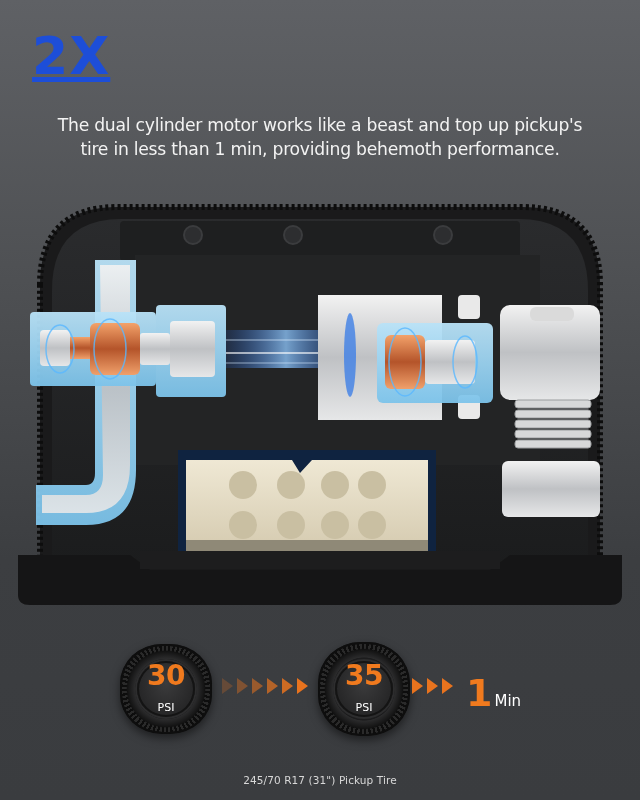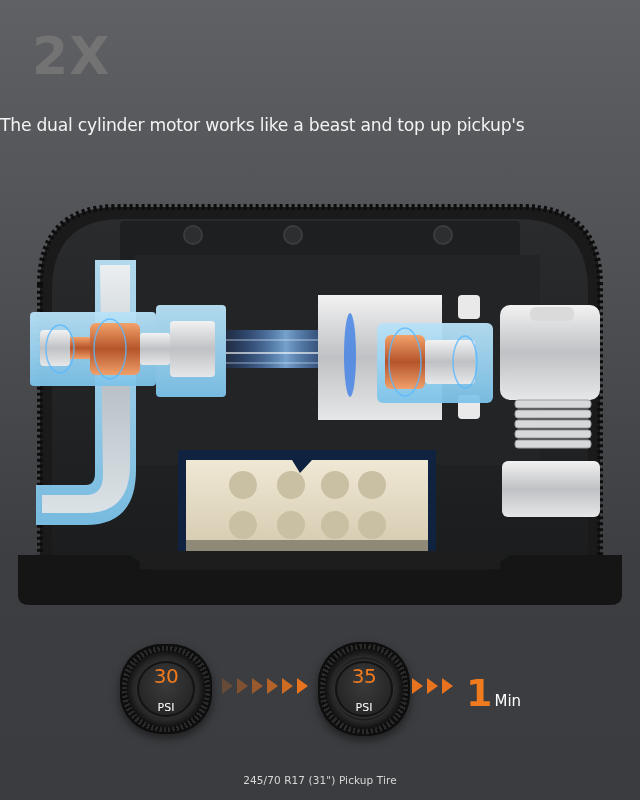--- a/index.html
+++ b/index.html
@@ -17,21 +17,21 @@
     .headline .accent {
       font-family: "DejaVu Sans", sans-serif; font-weight: bold;
       font-size: 52px; letter-spacing: 1px; line-height: 1;
     }
     .headline .title {
       font-family: "DejaVu Sans", sans-serif; font-weight: bold;
       font-size: 30px; margin-left: 6px; letter-spacing: -0.6px; line-height: 1;
     }
     .subtitle {
       position: absolute; left: 0; top: 113px; width: 640px;
-      text-align: left; font-size: 17.2px; line-height: 24px;
+      text-align: center; font-size: 17.2px; line-height: 24px;
       color: #f3f3f3; font-family: "DejaVu Sans", sans-serif;
       letter-spacing: -0.25px;
     }
     .subtitle span { display: block; }
 
     .product { position: absolute; left: 0; top: 195px; width: 640px; height: 420px; }
 
     .flow {
       position: absolute; left: 0; top: 636px; width: 640px; height: 110px;
     }
@@ -47,21 +47,21 @@
       mask: radial-gradient(ellipse at center, transparent 0 62%, #000 64%);
     }
     .tire .hub {
       position: absolute; left: 50%; top: 50%; transform: translate(-50%, -50%);
       width: 58px; height: 56px; border-radius: 50%;
       background: radial-gradient(ellipse at 50% 40%, #3b3b3c 0%, #262627 70%, #1b1b1c 100%);
       box-shadow: inset 0 0 0 2px #141414, 0 0 0 2px #2d2d2e;
       display: flex; flex-direction: column; align-items: center; justify-content: center;
     }
     .tire .psi-value {
-      font-weight: normal; font-size: 20px; line-height: 24px; letter-spacing: -0.5px;
+      font-weight: bold; font-size: 28px; line-height: 24px; letter-spacing: -0.5px;
     }
     .tire .psi-unit {
       font-size: 11px; line-height: 12px; color: #ffffff; margin-top: 14px;
     }
     .arrows { position: absolute; display: flex; align-items: center; gap: 4px; }
     .arrow {
       width: 0; height: 0; border-top: 8px solid transparent; border-bottom: 8px solid transparent;
       border-left: 11px solid #e8731e;
     }
     .result {
@@ -71,25 +71,26 @@
     .result .unit { font-size: 15px; margin-left: 2px; color: #ffffff; }
     .caption {
       position: absolute; left: 0; top: 774px; width: 640px; text-align: center;
       font-size: 10.5px; color: #d8d8d8; letter-spacing: 0.1px;
     }
   </style>
 </head>
 <body>
 
 <div class="headline">
-  <span class="accent" style="color:#737373;">2X</span>
+  <span class="accent" style="color:#1d4ed8;text-decoration:underline;">2X</span>
 </div>
 
 <div class="subtitle">
   <span>The dual cylinder motor works like a beast and top up pickup's</span>
+  <span>tire in less than 1 min, providing behemoth performance.</span>
 </div>
 
 <svg class="product" viewBox="0 0 640 420" xmlns="http://www.w3.org/2000/svg">
   <defs>
     <linearGradient id="casing" x1="0" y1="0" x2="0" y2="1">
       <stop offset="0" stop-color="#2a2b2d"></stop>
       <stop offset="1" stop-color="#1b1c1d"></stop>
     </linearGradient>
     <linearGradient id="blueGlass" x1="0" y1="0" x2="0" y2="1">
       <stop offset="0" stop-color="#b9e2f7" stop-opacity="0.95"></stop>

